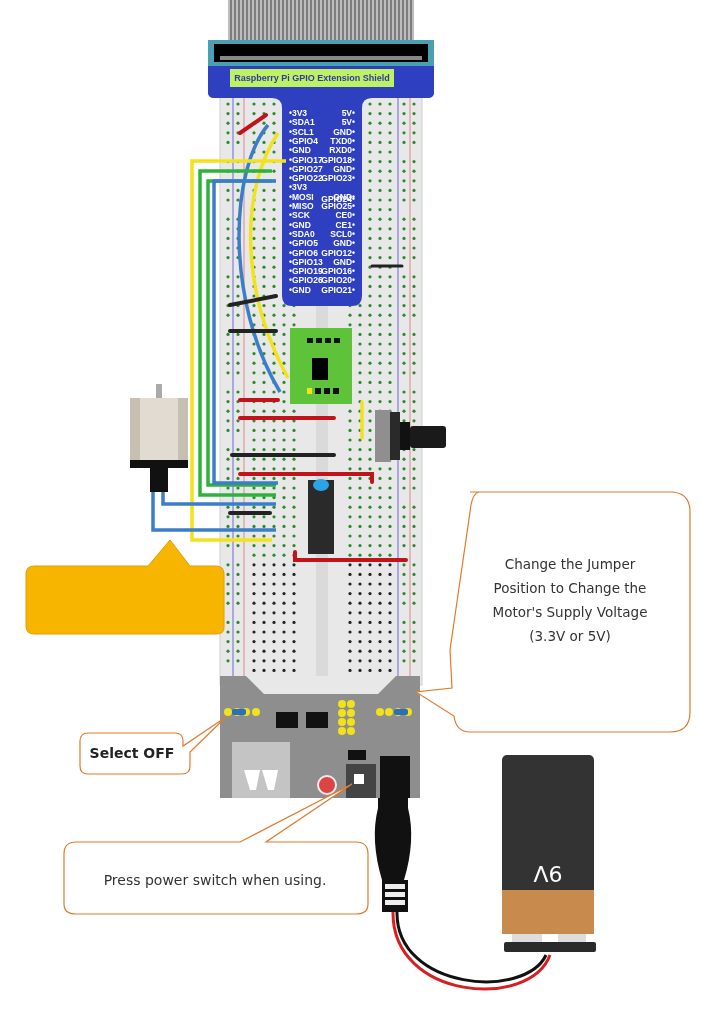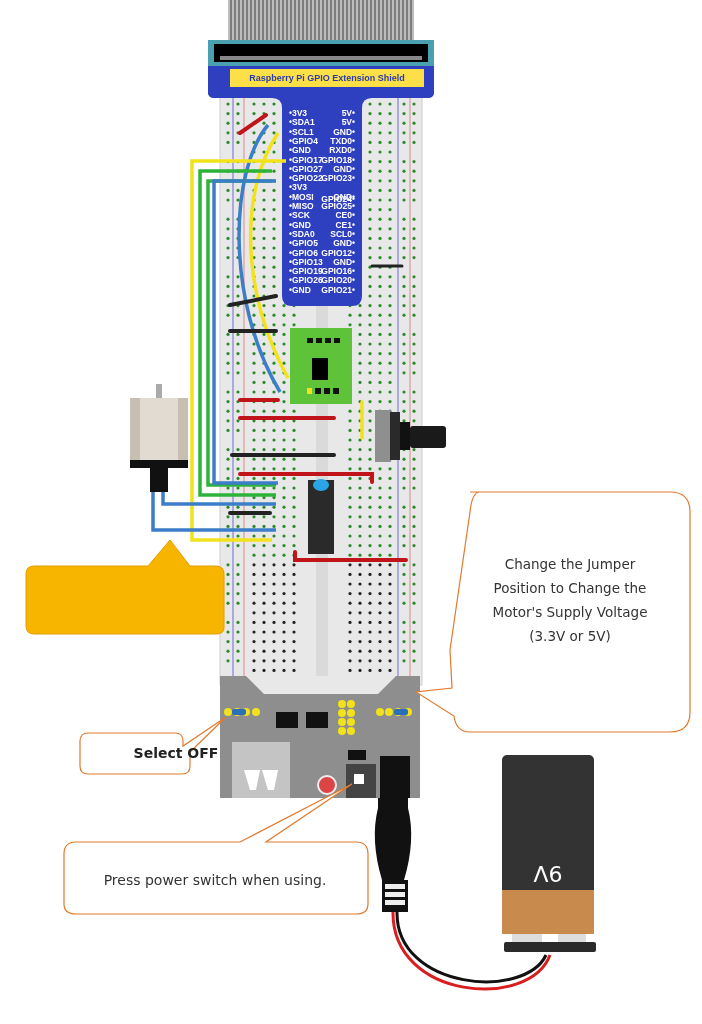--- a/index.html
+++ b/index.html
@@ -1,19 +1,19 @@
 <!DOCTYPE html>
 <html><head>
 <meta charset="utf-8">
 <style>
   html,body{margin:0;padding:0;background:#ffffff;}
   body{width:702px;height:1024px;position:relative;overflow:hidden;font-family:"DejaVu Sans",sans-serif;}
   #stage{position:absolute;left:0;top:0;width:702px;height:1024px;}
   .callout-text{position:absolute;text-align:center;color:#333;font-family:"DejaVu Sans",sans-serif;}
-  .shield-label{position:absolute;left:230px;top:69px;width:194px;height:18px;background:#fde047;color:#2b3aa8;font:bold 9px "Liberation Sans",sans-serif;display:flex;align-items:center;justify-content:center;}
+  .shield-label{position:absolute;left:230px;top:69px;width:164px;height:18px;background:#bef264;color:#2b3aa8;font:bold 9px "Liberation Sans",sans-serif;display:flex;align-items:center;justify-content:center;}
   .pin{position:absolute;font:bold 8.5px "Liberation Sans",sans-serif;color:#fff;line-height:9.2px;white-space:nowrap;}
   .pin.l{left:289px;}
   .pin.r{right:347px;text-align:right;}
 </style>
 </head>
 <body>
 
 <div id="stage">
 <svg width="702" height="1024" viewBox="0 0 702 1024" xmlns="http://www.w3.org/2000/svg">
 
@@ -963,21 +963,21 @@
       <div class="pin r" style="top: 220.6px;">CE1•</div>
       <div class="pin r" style="top: 229.9px;">SCL0•</div>
       <div class="pin r" style="top: 239.2px;">GND•</div>
       <div class="pin r" style="top: 248.5px;">GPIO12•</div>
       <div class="pin r" style="top: 257.8px;">GND•</div>
       <div class="pin r" style="top: 267.1px;">GPIO16•</div>
       <div class="pin r" style="top: 276.4px;">GPIO20•</div>
       <div class="pin r" style="top: 285.7px;">GPIO21•</div>
     </div>
 
-<div class="callout-text" style="left:82px;top:745px;width:100px;font:bold 14px 'DejaVu Sans',sans-serif;color:#222;padding-left:44px;">Select OFF</div>
+<div class="callout-text" style="left:82px;top:745px;width:100px;font:bold 14px 'DejaVu Sans',sans-serif;color:#222;">Select OFF</div>
 <div class="callout-text" style="left:70px;top:872px;width:290px;font-size:14px;">Press power switch when using.</div>
 <div class="callout-text" style="left:470px;top:552px;width:200px;font-size:13.5px;line-height:24px;">
   <div>Change the Jumper</div>
   <div>Position to Change the</div>
   <div>Motor's Supply Voltage</div>
   <div>(3.3V or 5V)</div>
 </div>
 </div>
 
 </body></html>

